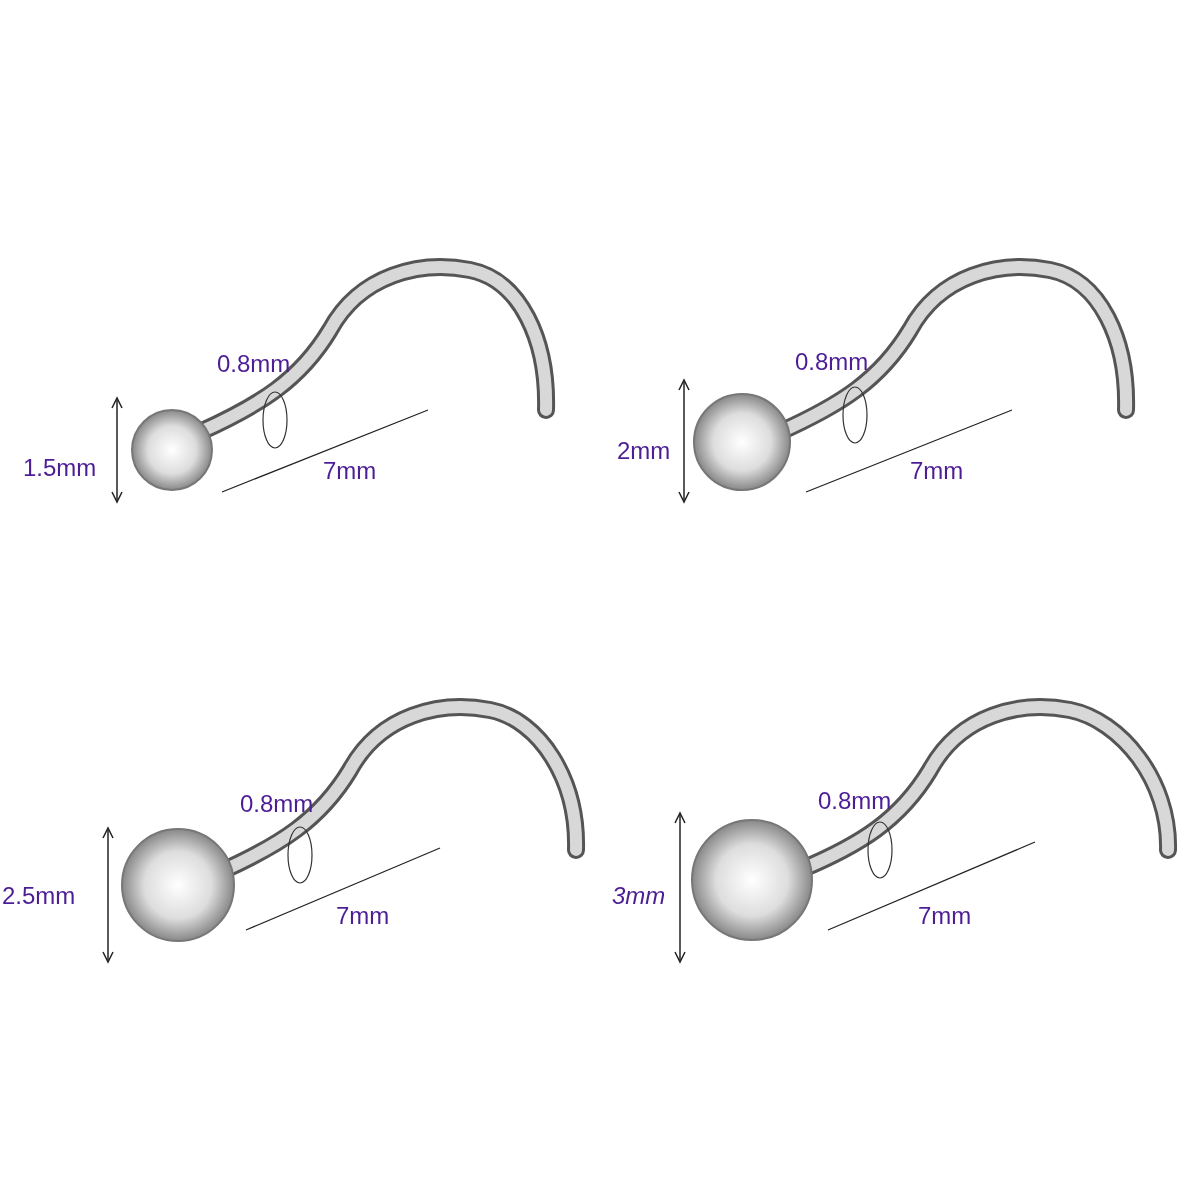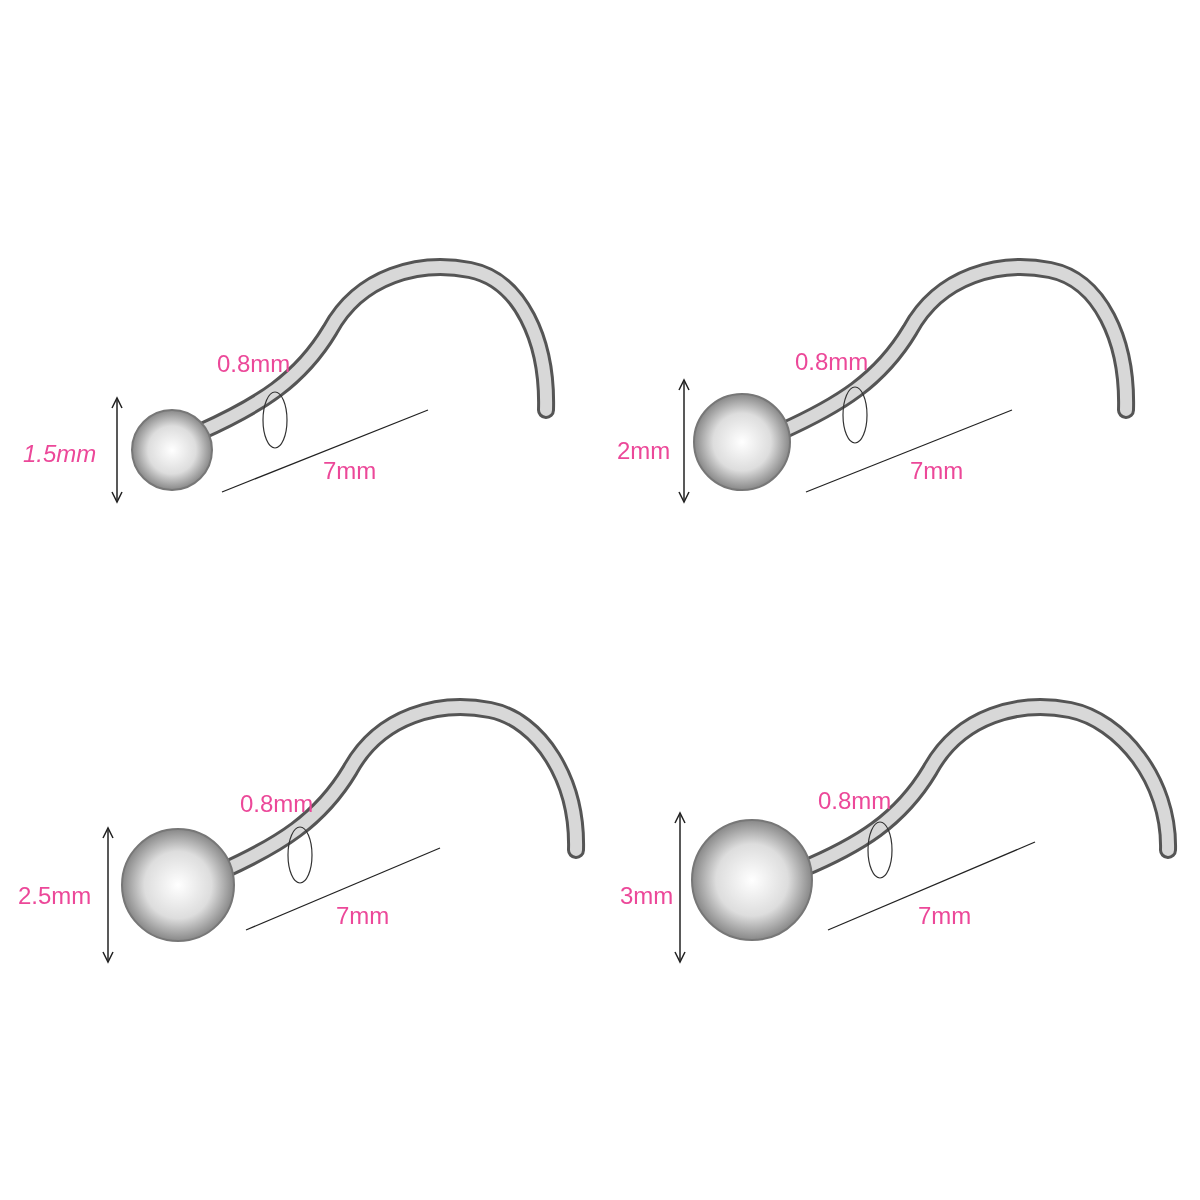--- a/index.html
+++ b/index.html
@@ -1,18 +1,18 @@
 <!DOCTYPE html>
 <html><head>
 <meta charset="utf-8">
 <style>
   html,body{margin:0;padding:0;background:#fff;}
   body{width:1200px;height:1200px;position:relative;overflow:hidden;font-family:"Liberation Sans",sans-serif;}
   .panel{position:absolute;width:600px;height:300px;}
-  .lbl{position:absolute;font-size:24px;color:#ec4899;white-space:nowrap;}
+  .lbl{position:absolute;font-size:24px;color:#4c1d95;white-space:nowrap;}
   svg{position:absolute;left:0;top:0;}
 </style>
 </head>
 <body>
 
 <div class="panel" style="left:0;top:250px;">
   <svg width="600" height="280">
     <defs>
       <linearGradient id="metal" x1="0" y1="0" x2="0" y2="1">
         <stop offset="0" stop-color="#e8e8e8"></stop>
@@ -27,21 +27,21 @@
     </defs>
     <path d="M200,182 C260,155 300,130 330,80 C360,25 420,10 470,20 C520,30 548,90 546,160" fill="none" stroke="#555" stroke-width="18" stroke-linecap="round"></path>
     <path d="M200,182 C260,155 300,130 330,80 C360,25 420,10 470,20 C520,30 548,90 546,160" fill="none" stroke="#d8d8d8" stroke-width="12" stroke-linecap="round"></path>
     <circle cx="172" cy="200" r="40" fill="url(#gem)" stroke="#777" stroke-width="2"></circle>
     <line x1="117" y1="150" x2="117" y2="250" stroke="#222" stroke-width="1.5"></line>
     <path d="M112,158 L117,148 L122,158 M112,242 L117,252 L122,242" fill="none" stroke="#222" stroke-width="1.5"></path>
     <line x1="222" y1="242" x2="428" y2="160" stroke="#222" stroke-width="1.2"></line>
     <ellipse cx="275" cy="170" rx="12" ry="28" fill="none" stroke="#333" stroke-width="1.2"></ellipse>
   </svg>
   <span class="lbl" style="left:217px;top:100px;">0.8mm</span>
-  <span class="lbl" style="left:23px;top:190px;font-style:italic;">1.5mm</span>
+  <span class="lbl" style="left:23px;top:204px;">1.5mm</span>
   <span class="lbl" style="left:323px;top:207px;">7mm</span>
 </div>
 
 <div class="panel" style="left:580px;top:250px;">
   <svg width="600" height="280">
     <path d="M200,182 C260,155 300,130 330,80 C360,25 420,10 470,20 C520,30 548,90 546,160" fill="none" stroke="#555" stroke-width="18" stroke-linecap="round"></path>
     <path d="M200,182 C260,155 300,130 330,80 C360,25 420,10 470,20 C520,30 548,90 546,160" fill="none" stroke="#d8d8d8" stroke-width="12" stroke-linecap="round"></path>
     <circle cx="162" cy="192" r="48" fill="url(#gem)" stroke="#777" stroke-width="2"></circle>
     <line x1="104" y1="132" x2="104" y2="250" stroke="#222" stroke-width="1.5"></line>
     <path d="M99,140 L104,130 L109,140 M99,242 L104,252 L109,242" fill="none" stroke="#222" stroke-width="1.5"></path>
@@ -57,30 +57,30 @@
   <svg width="600" height="300">
     <path d="M220,182 C280,155 320,130 350,80 C380,25 440,10 490,20 C540,30 578,90 576,160" fill="none" stroke="#555" stroke-width="18" stroke-linecap="round"></path>
     <path d="M220,182 C280,155 320,130 350,80 C380,25 440,10 490,20 C540,30 578,90 576,160" fill="none" stroke="#d8d8d8" stroke-width="12" stroke-linecap="round"></path>
     <circle cx="178" cy="195" r="56" fill="url(#gem)" stroke="#777" stroke-width="2"></circle>
     <line x1="108" y1="140" x2="108" y2="270" stroke="#222" stroke-width="1.5"></line>
     <path d="M103,148 L108,138 L113,148 M103,262 L108,272 L113,262" fill="none" stroke="#222" stroke-width="1.5"></path>
     <line x1="246" y1="240" x2="440" y2="158" stroke="#222" stroke-width="1.2"></line>
     <ellipse cx="300" cy="165" rx="12" ry="28" fill="none" stroke="#333" stroke-width="1.2"></ellipse>
   </svg>
   <span class="lbl" style="left:240px;top:100px;">0.8mm</span>
-  <span class="lbl" style="left:18px;top:192px;text-align:right;">2.5mm</span>
+  <span class="lbl" style="left:2px;top:192px;text-align:right;">2.5mm</span>
   <span class="lbl" style="left:336px;top:212px;">7mm</span>
 </div>
 
 <div class="panel" style="left:580px;top:690px;">
   <svg width="600" height="300">
     <path d="M220,180 C280,155 320,130 350,80 C380,25 440,10 490,20 C540,30 590,90 588,160" fill="none" stroke="#555" stroke-width="18" stroke-linecap="round"></path>
     <path d="M220,180 C280,155 320,130 350,80 C380,25 440,10 490,20 C540,30 590,90 588,160" fill="none" stroke="#d8d8d8" stroke-width="12" stroke-linecap="round"></path>
     <circle cx="172" cy="190" r="60" fill="url(#gem)" stroke="#777" stroke-width="2"></circle>
     <line x1="100" y1="125" x2="100" y2="270" stroke="#222" stroke-width="1.5"></line>
     <path d="M95,133 L100,123 L105,133 M95,262 L100,272 L105,262" fill="none" stroke="#222" stroke-width="1.5"></path>
     <line x1="248" y1="240" x2="455" y2="152" stroke="#222" stroke-width="1.2"></line>
     <ellipse cx="300" cy="160" rx="12" ry="28" fill="none" stroke="#333" stroke-width="1.2"></ellipse>
   </svg>
   <span class="lbl" style="left:238px;top:97px;">0.8mm</span>
-  <span class="lbl" style="left:40px;top:192px;">3mm</span>
+  <span class="lbl" style="left:32px;top:192px;font-style:italic;">3mm</span>
   <span class="lbl" style="left:338px;top:212px;">7mm</span>
 </div>
 
 </body></html>

